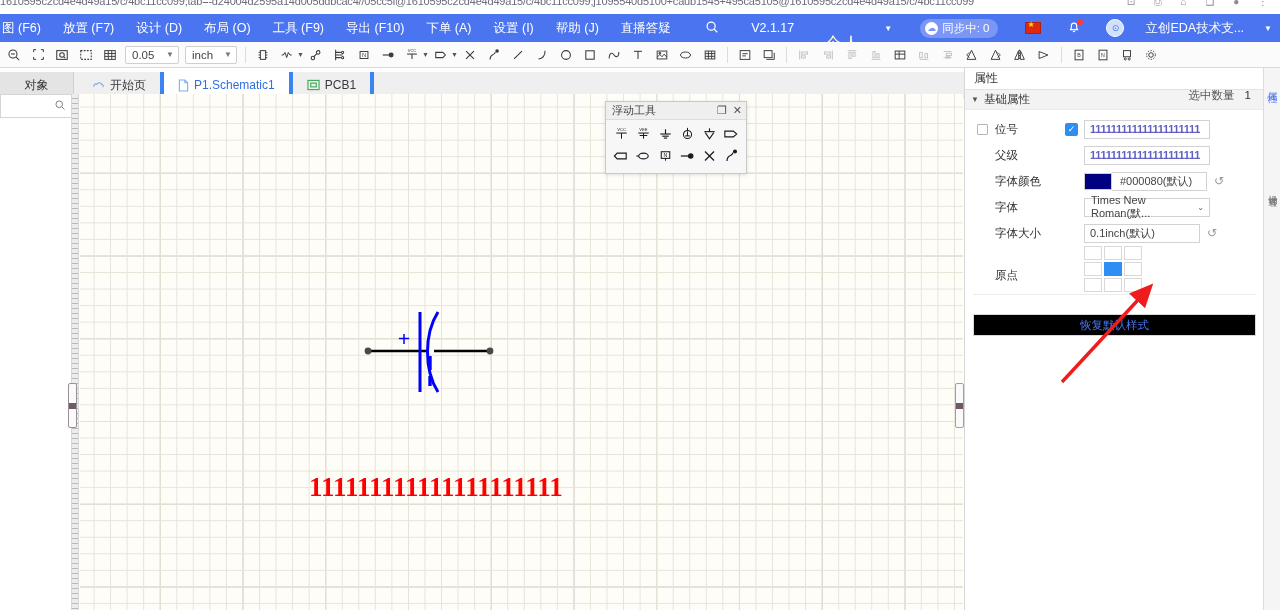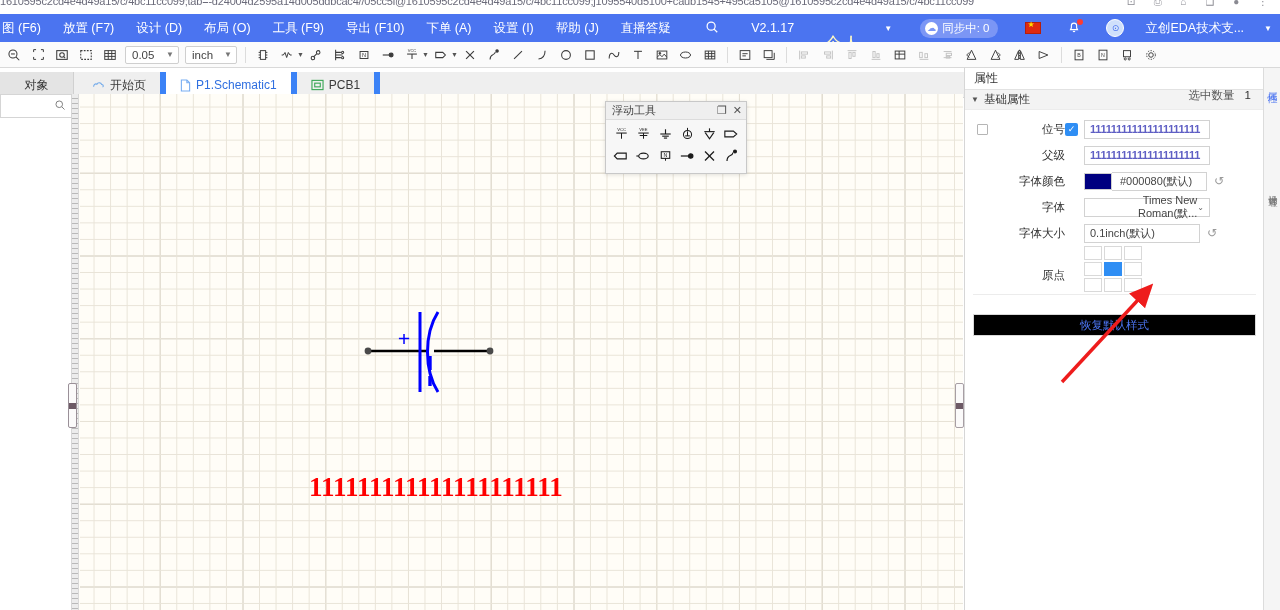--- a/index.html
+++ b/index.html
@@ -2,21 +2,21 @@
 <html><head>
 <meta charset="utf-8">
 <style>
   * { box-sizing: border-box; margin:0; padding:0; }
   html,body { width:1280px; height:610px; overflow:hidden; }
   body {
     font-family: "Liberation Sans", "DejaVu Sans", sans-serif;
     font-size:12px; color:#333; background:#fff;
     -webkit-font-smoothing: antialiased;
   }
-  .app { position:relative; width:1216px; height:610px;text-align:right; }
+  .app { position:relative; width:1216px; height:610px; }
 
   
   .urlstrip{
     position:absolute; left:0; top:0; width:1280px; height:14px;
     background:#fff; overflow:hidden;
   }
   .urlstrip .urltext{
     position:absolute; left:0; top:-5px; white-space:nowrap;
     font-family:"Liberation Sans", sans-serif; font-size:11px;
     color:#6b6b7a; letter-spacing:-0.2px;
@@ -96,21 +96,21 @@
   }
   .obj-tab{
     position:absolute; left:0; top:0; width:74px; height:26px;
     background:#e4e4e4; border-right:1px solid #d0d0d0;
     display:flex; align-items:center; justify-content:center;
     font-size:12px; color:#333;
   }
   .tabs{ position:absolute; left:78px; top:0; display:flex; height:26px; }
   .tab{
     display:flex; align-items:center; gap:5px; height:26px; padding:0 14px;
-    font-size:12px; color:#3a3a3a; border-right:6px solid #3b82f6;
+    font-size:12px; color:#3a3a3a; border-right:4px solid #3b82f6;
     background:#efefef;
   }
   .tab.active{ background:#fff; color:#2f6fe0; }
   .tab .ti{ font-size:12px; display:flex; }
 
   
   .leftpanel{
     position:absolute; left:0; top:94px; width:72px; height:516px;
     background:#fff; border-right:1px solid #d6d6d6;
   }

